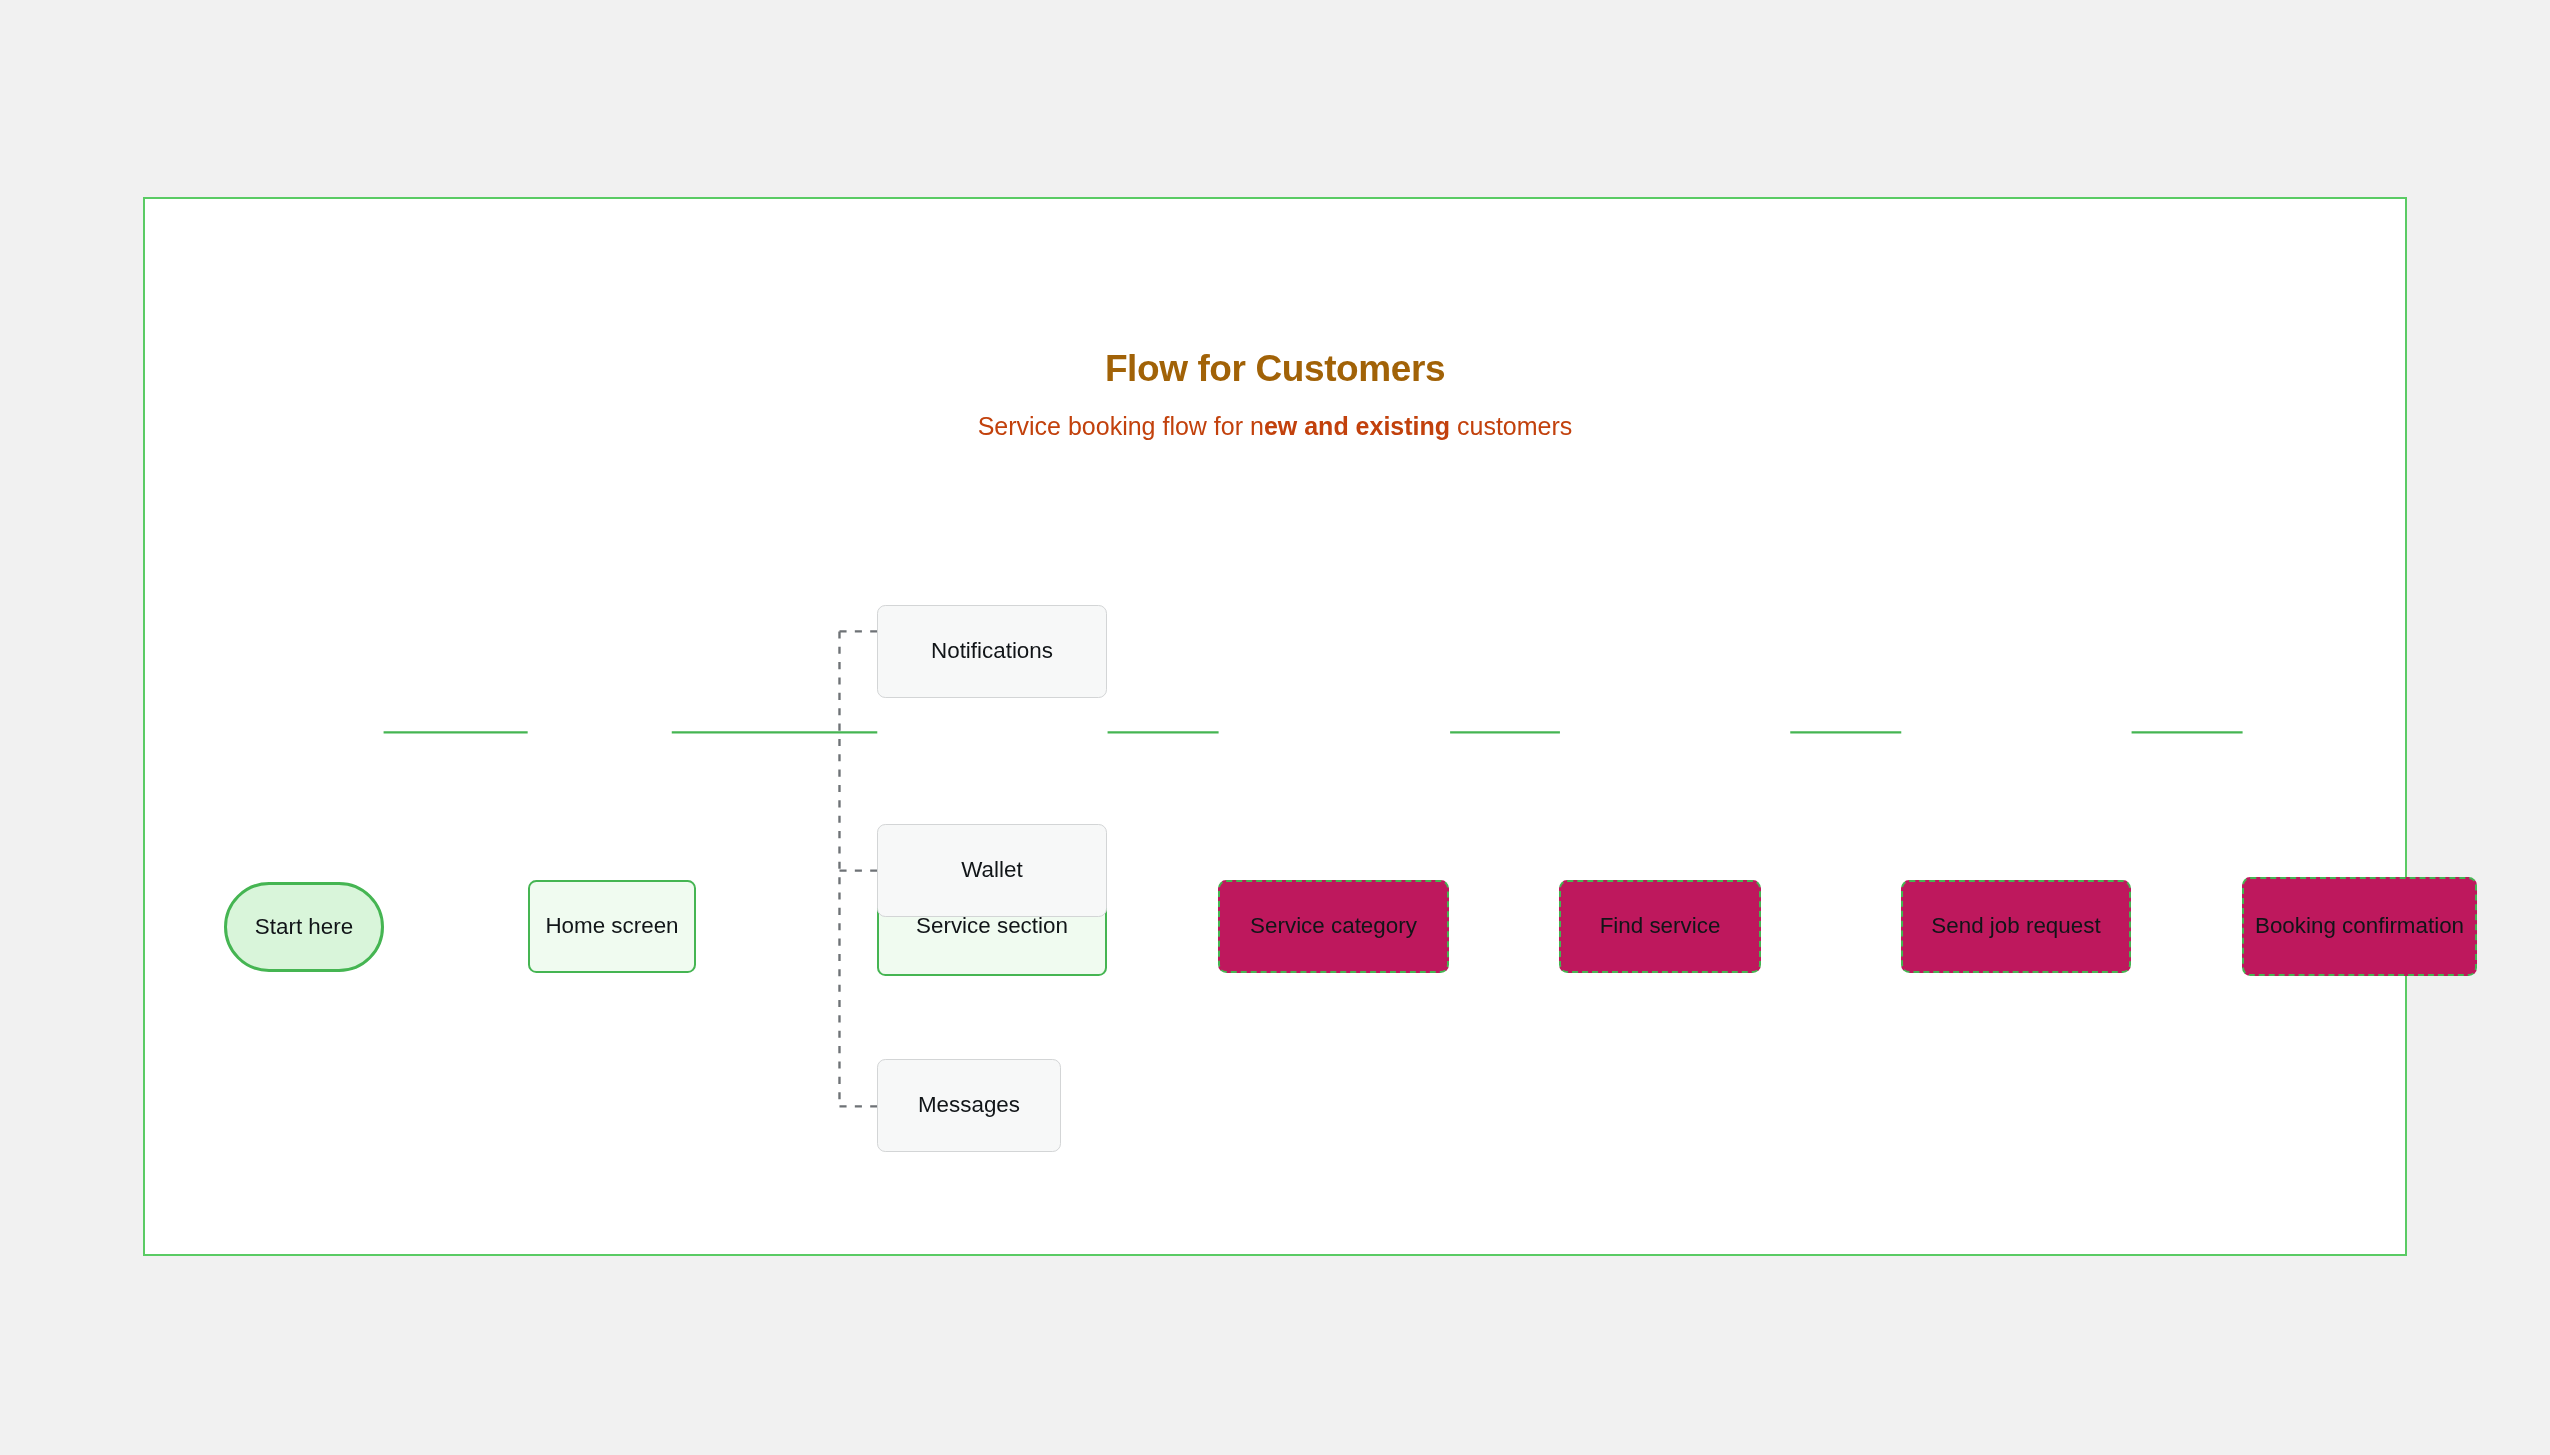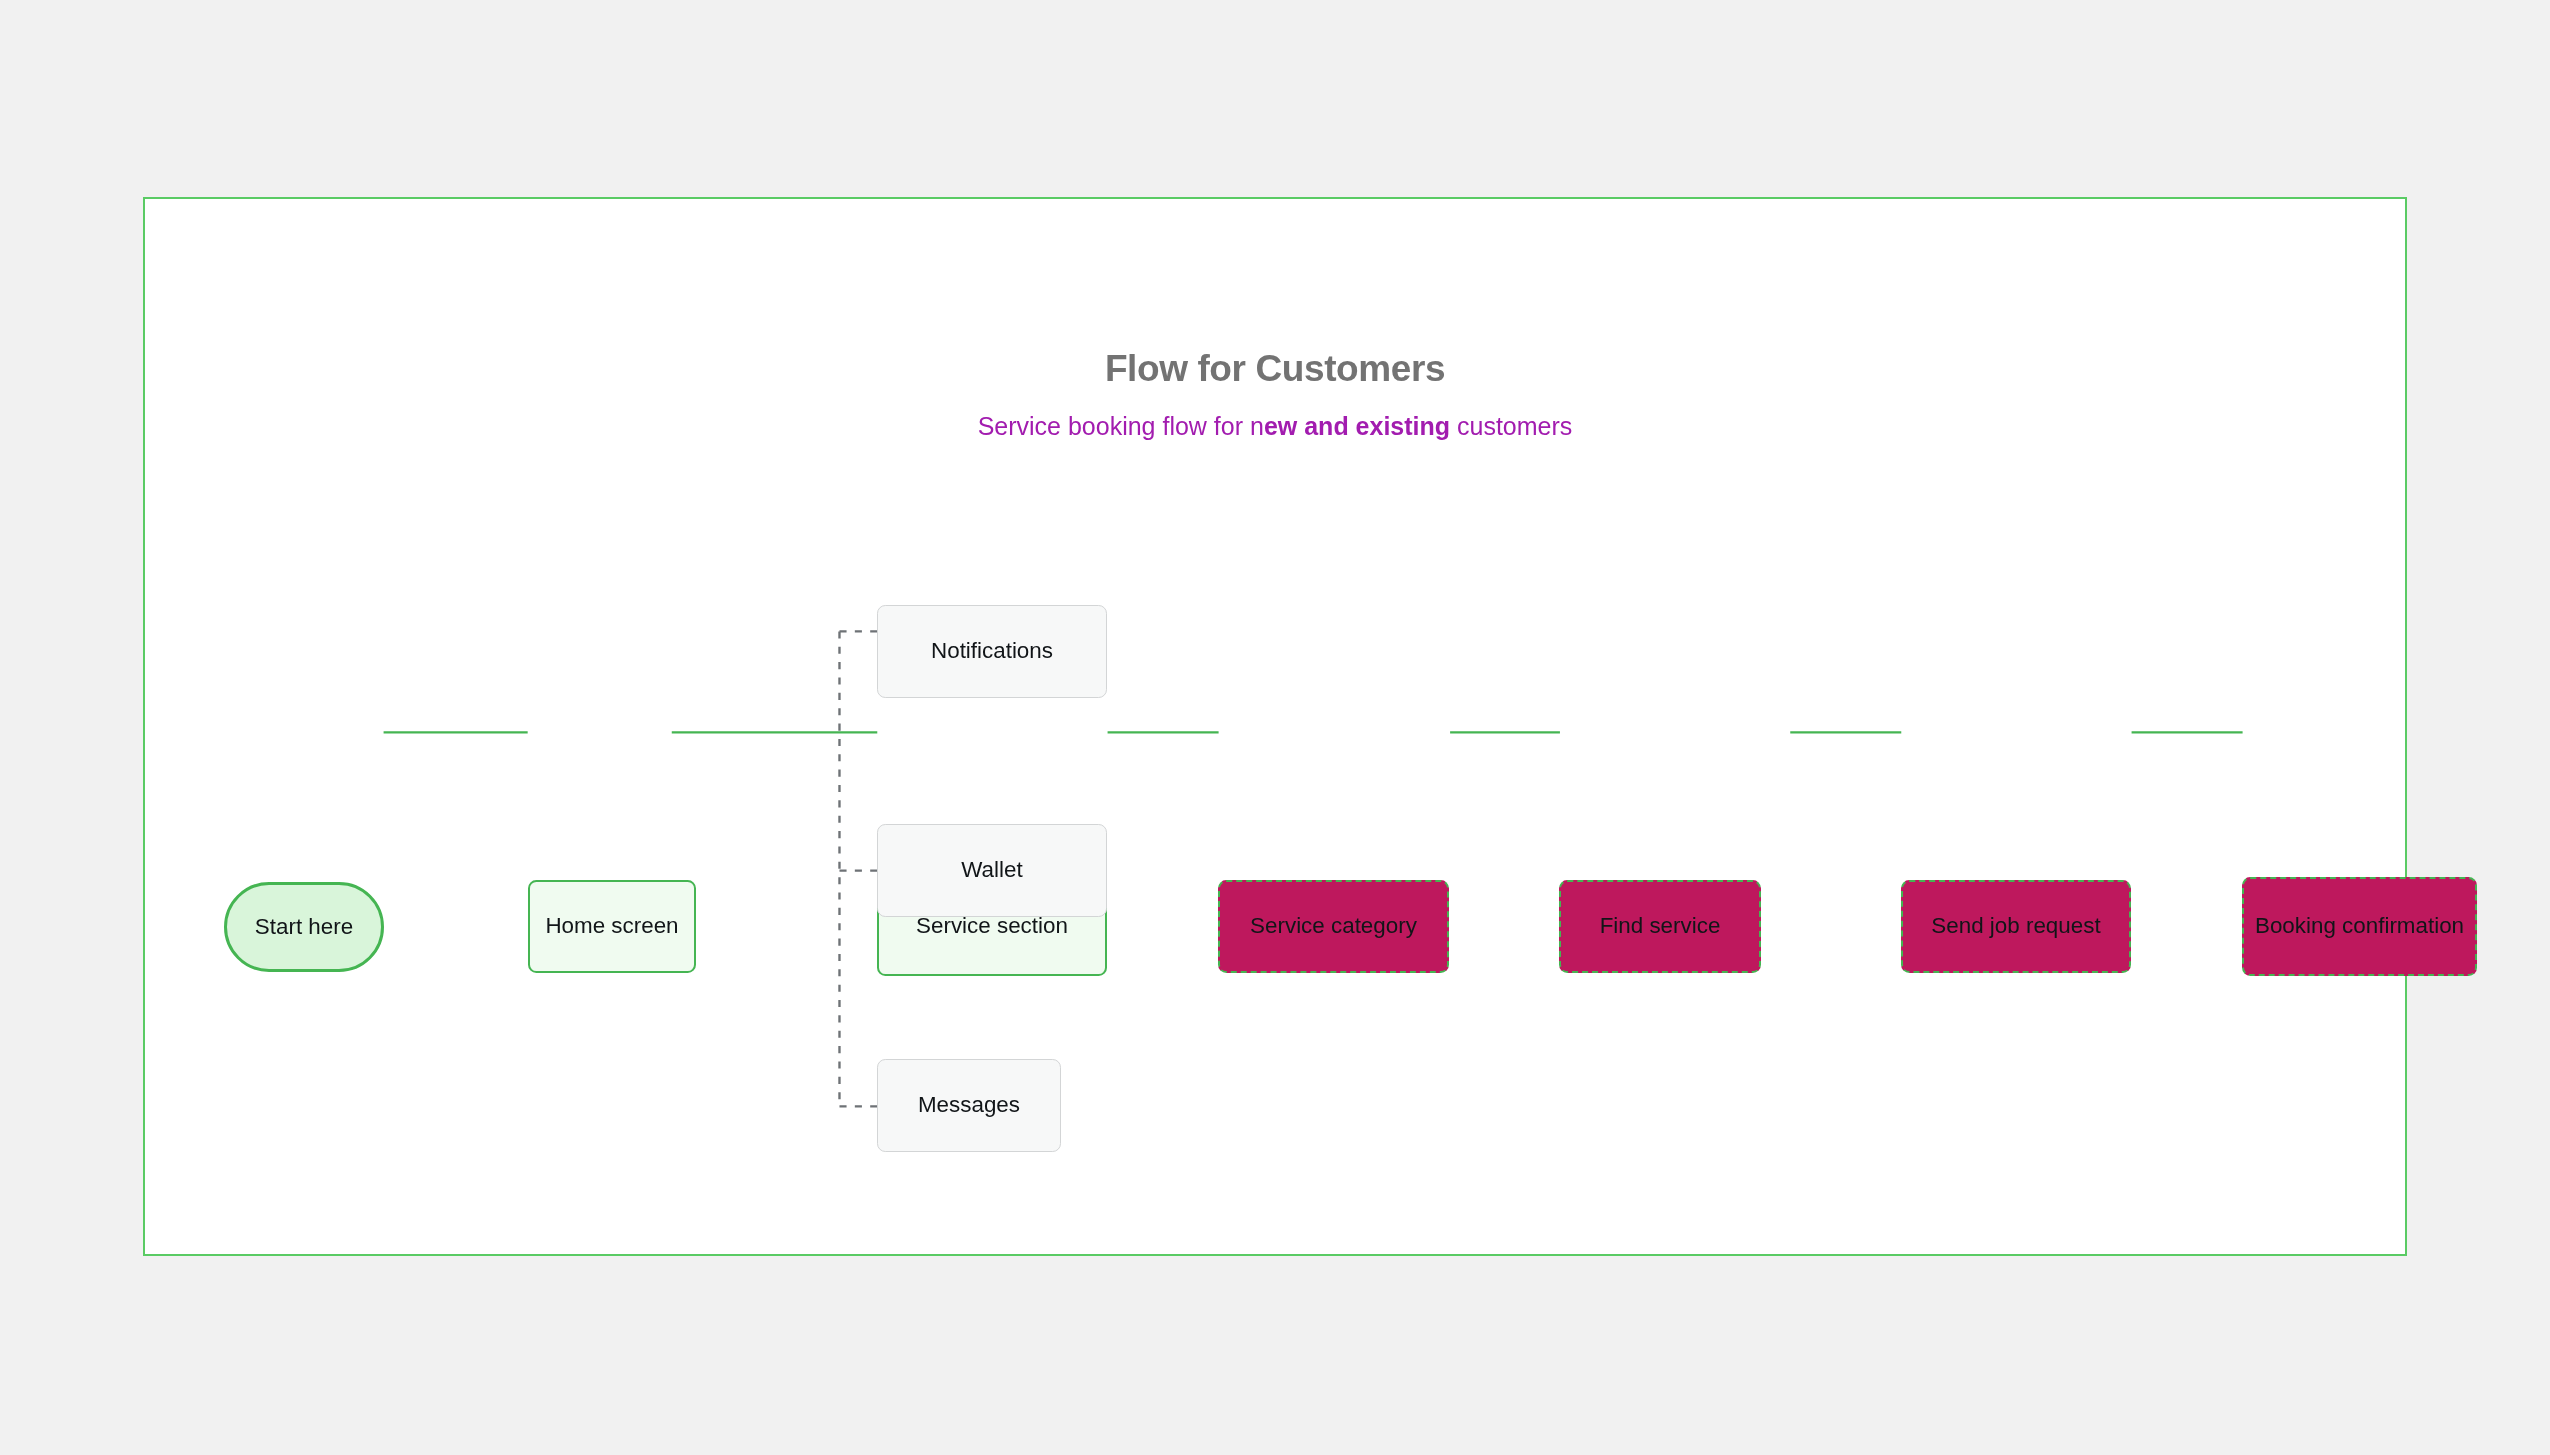--- a/index.html
+++ b/index.html
@@ -36,32 +36,32 @@
   
   #title {
     position: absolute;
     left: 0;
     top: 124px;
     width: 100%;
     text-align: center;
     font-size: 37px;
     font-weight: 700;
     letter-spacing: -0.4px;
-    color: #737373;
+    color: #a16207;
     white-space: nowrap;
   }
   #subtitle {
     position: absolute;
     left: 0;
     top: 213px;
     width: 100%;
     text-align: center;
     font-size: 25px;
     font-weight: 400;
-    color: #a21caf;
+    color: #c2410c;
     white-space: nowrap;
   }
   #subtitle .em { font-weight: 700; }
 
   
   #diagram {
     position: absolute;
     left: 0;
     top: 0;
     width: 100%;

